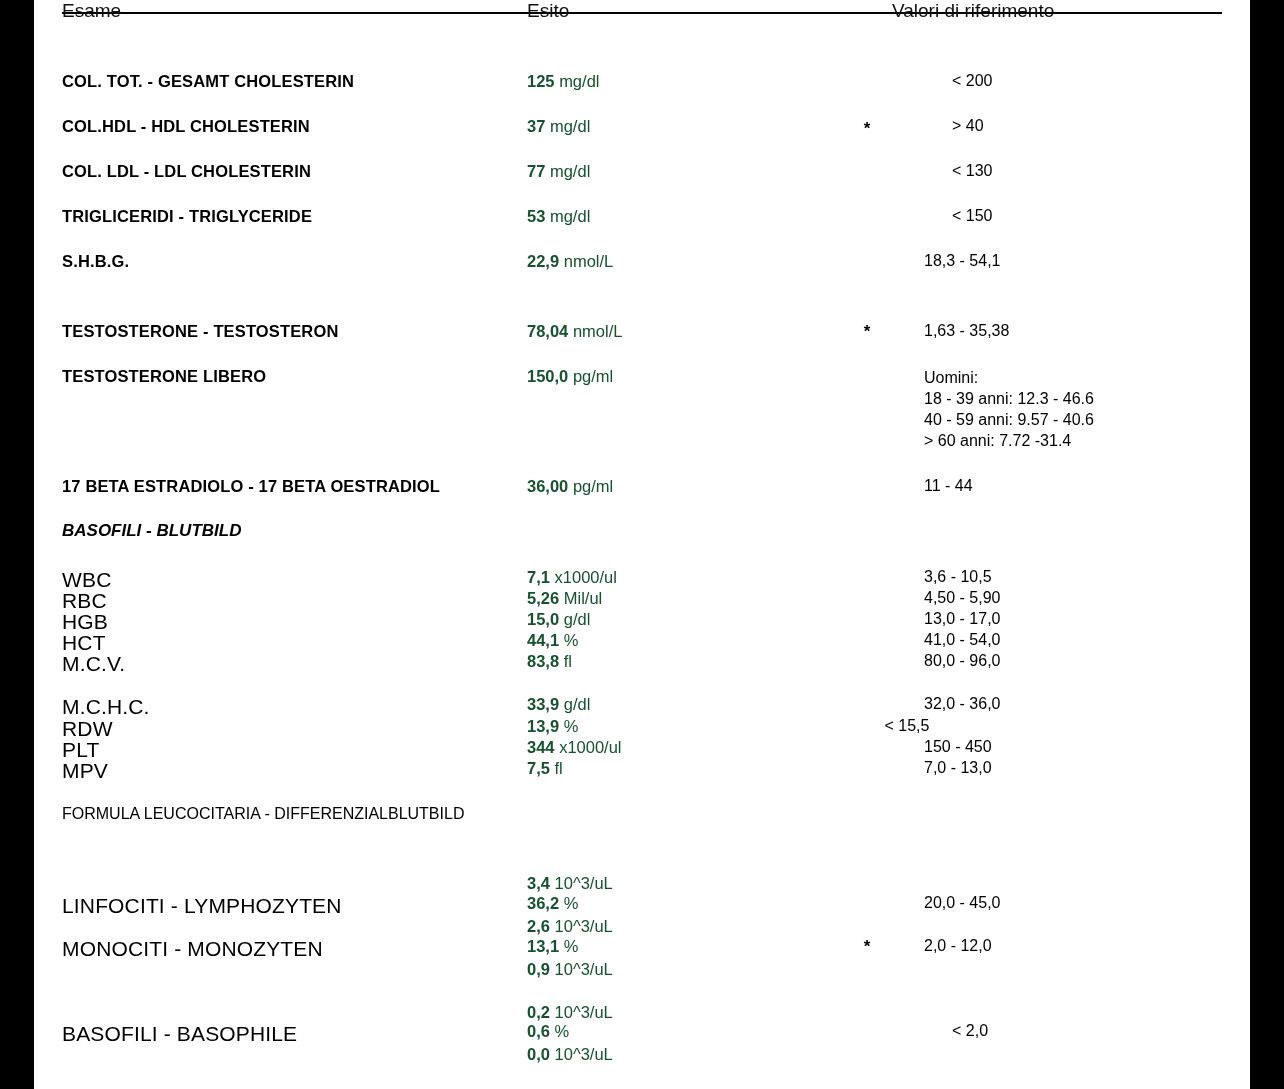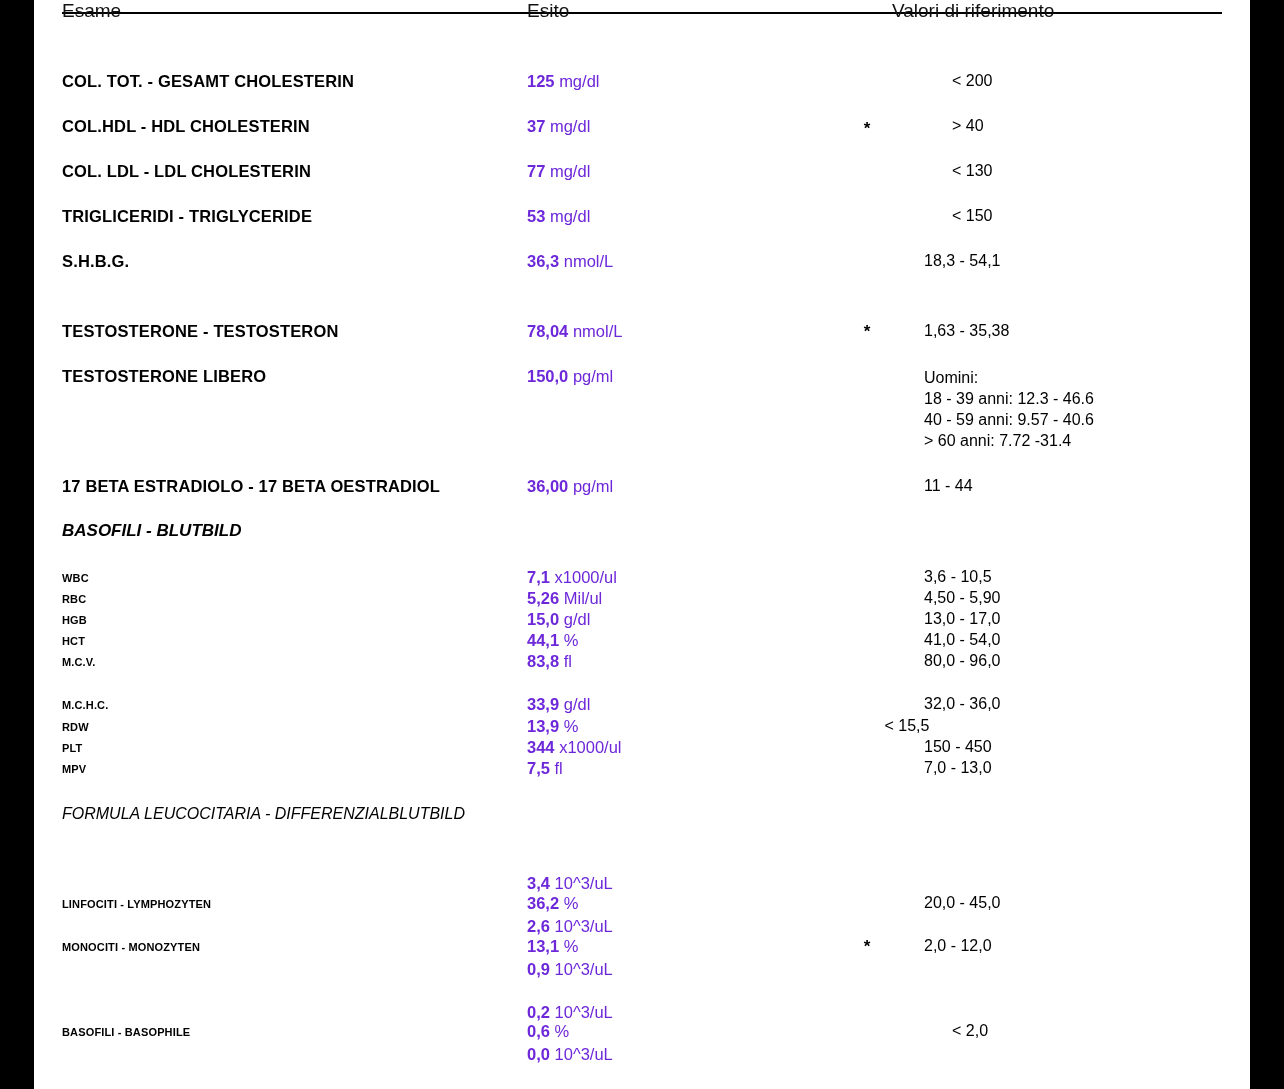--- a/index.html
+++ b/index.html
@@ -49,37 +49,36 @@
   }
   .row { position: absolute; left: 0; width: 1160px; }
 
   .exam-name {
     font-size: 16.5px;
     font-weight: bold;
     color: #000;
     letter-spacing: 0.15px;
     white-space: nowrap;
   }
-  .exam-name.plain { font-weight: bold; font-size: 11px; }
+  .exam-name.plain { font-weight: normal; font-size: 21px; }
   .section-title {
     font-size: 17px;
     font-weight: bold;
     font-style: italic;
     color: #000;
     white-space: nowrap;
   }
   .sub-section-title {
     font-size: 16px;
-    font-style: italic;
     color: #000;
     white-space: nowrap;
   }
   .value {
     font-size: 16.5px;
-    color: #6d28d9;
+    color: #14532d;
     white-space: nowrap;
   }
   .value b { font-weight: bold; }
   .value .unit { font-weight: normal; }
   .flag {
     font-size: 17px;
     color: #000;
     font-weight: bold;
   }
   .ref {
@@ -128,21 +127,21 @@
 
     <div class="row" style="top:207px">
       <span class="col-exam exam-name">TRIGLICERIDI - TRIGLYCERIDE</span>
       <span class="col-res value"><b>53</b> <span class="unit">mg/dl</span></span>
       <span class="col-flag flag"></span>
       <span class="col-ref ref" style="left:890px">&lt; 150</span>
     </div>
 
     <div class="row" style="top:252px">
       <span class="col-exam exam-name">S.H.B.G.</span>
-      <span class="col-res value"><b>36,3</b> <span class="unit">nmol/L</span></span>
+      <span class="col-res value"><b>22,9</b> <span class="unit">nmol/L</span></span>
       <span class="col-flag flag"></span>
       <span class="col-ref ref" style="left:862px">18,3 - 54,1</span>
     </div>
 
     <div class="row" style="top:322px">
       <span class="col-exam exam-name">TESTOSTERONE - TESTOSTERON</span>
       <span class="col-res value"><b>78,04</b> <span class="unit">nmol/L</span></span>
       <span class="col-flag flag">*</span>
       <span class="col-ref ref" style="left:862px">1,63 - 35,38</span>
     </div>

